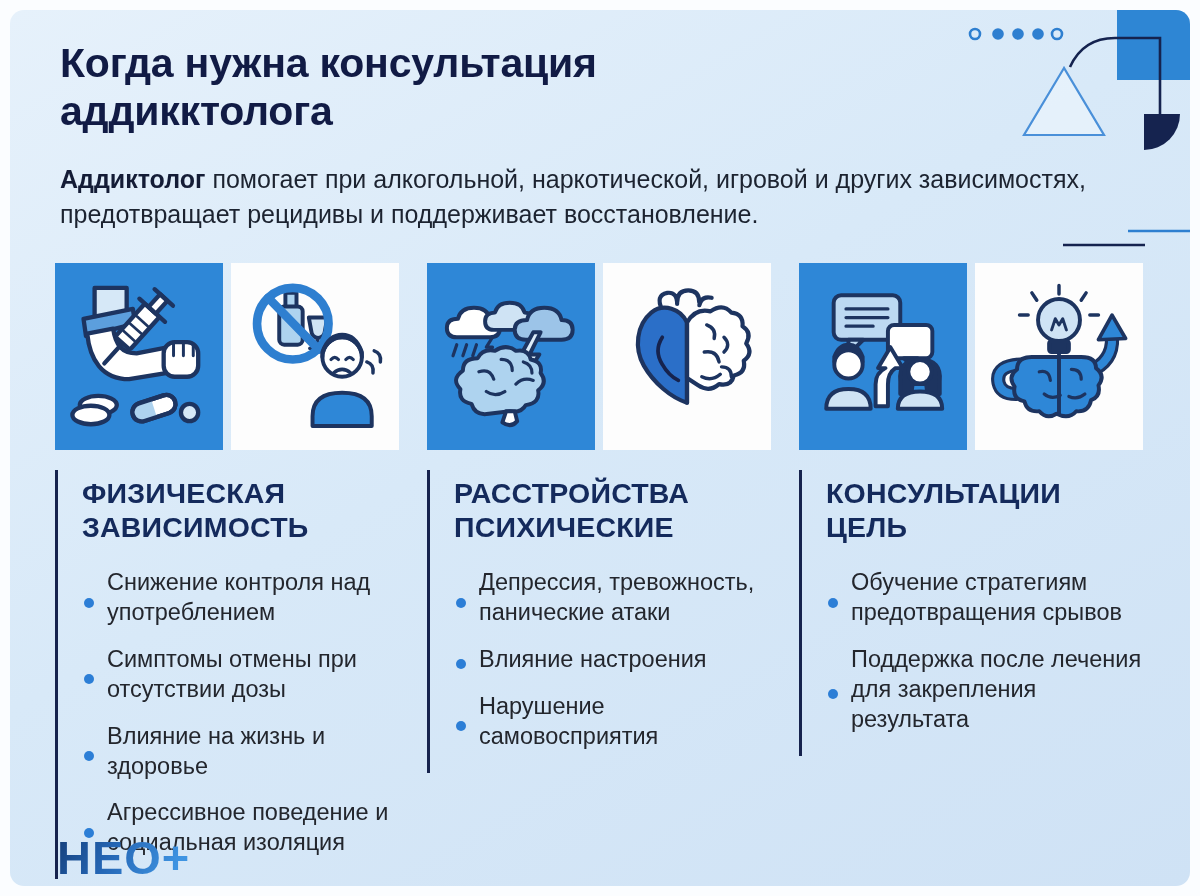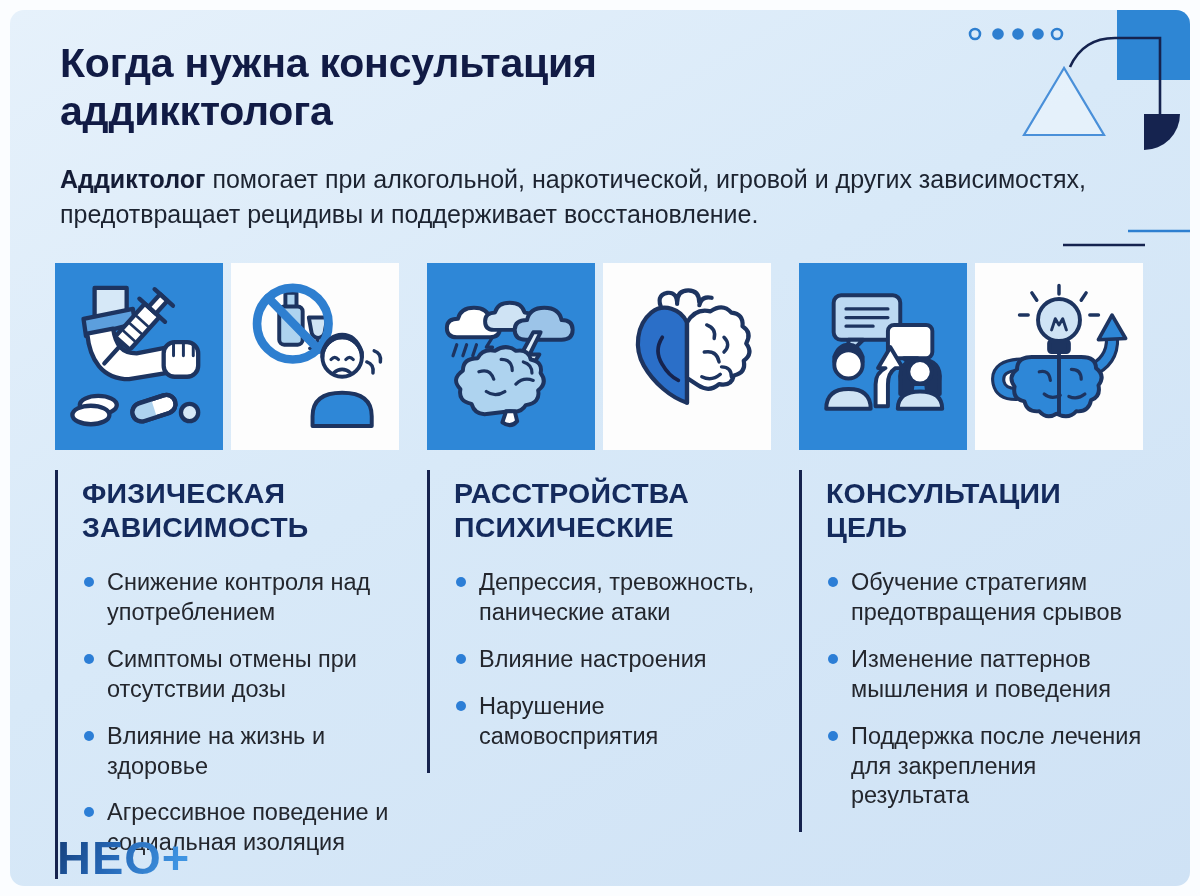--- a/index.html
+++ b/index.html
@@ -36,21 +36,21 @@
   .tile svg{width:148px;height:158px;}
   .tile-blue{background:#2e87d7;}
   .tile-white{background:#fdfdfd;}
   .content{border-left:3px solid #16234e;padding:2px 0 4px 24px;}
   .content h2{
     margin:4px 0 0;font-size:28.5px;font-weight:800;color:#142a5c;
     line-height:1.2;letter-spacing:0.2px;
   }
   .content h2 span{display:block;}
   .content ul{list-style:none;margin:24px 0 0;padding:0;}
-  .content li{display:flex;align-items:flex-start;margin-bottom:17px;
+  .content li{display:flex;align-items:center;margin-bottom:17px;
     font-size:23.5px;line-height:1.27;color:#23262d;}
   .dot{width:10px;height:10px;border-radius:50%;background:#2c7ed6;
     margin:9px 13px 0 2px;flex-shrink:0;}
   
   .logo{
     position:absolute;left:47px;top:820px;
     font-size:47px;font-weight:800;letter-spacing:1px;
     background:linear-gradient(120deg,#17427e 5%,#2465b4 40%,#3f94e2 85%);
     -webkit-background-clip:text;background-clip:text;color:transparent;
   }
@@ -265,24 +265,20 @@
           <span>КОНСУЛЬТАЦИИ</span>
           <span>ЦЕЛЬ</span>
         </h2>
         <ul>
 
             <li>
               <span class="dot"></span>
               <span>Обучение стратегиям предотвращения срывов</span>
             </li>
 
-            <li>
-              <span class="dot"></span>
-              <span>Изменение паттернов мышления и поведения</span>
-            </li>
 
 
             <li>
               <span class="dot"></span>
               <span>Поддержка после лечения для закрепления результата</span>
             </li>
           </ul>
       </div>
     </section>
 

